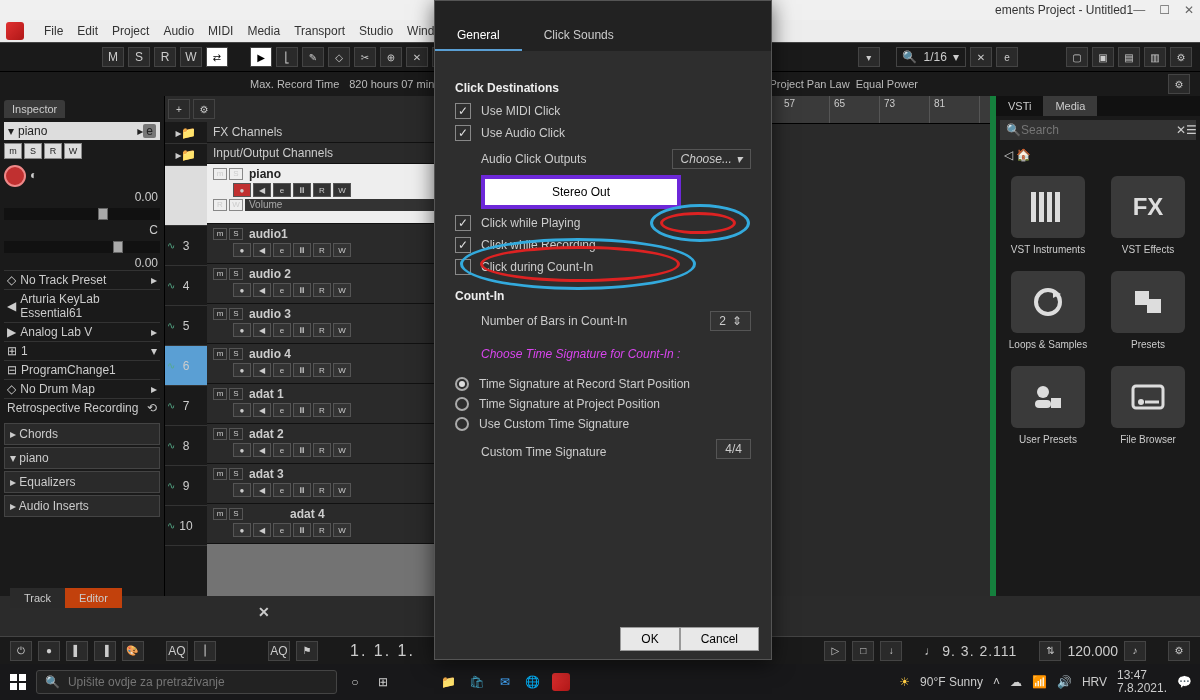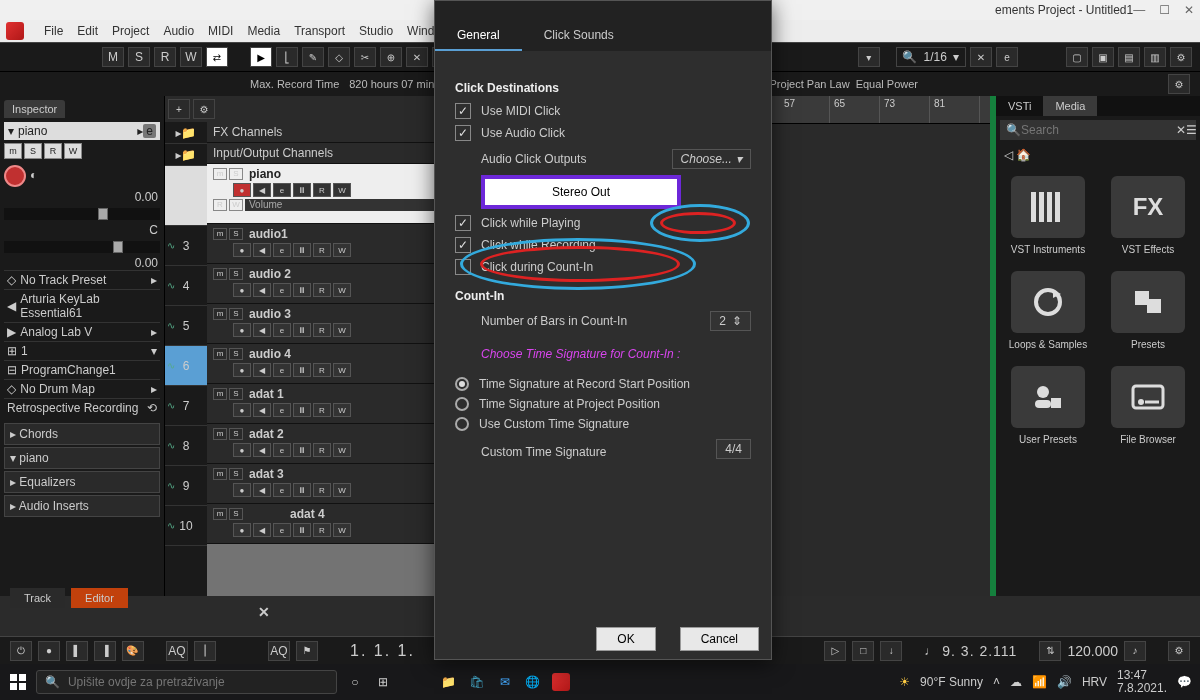--- a/index.html
+++ b/index.html
@@ -69,25 +69,25 @@
 .chk .box{width:16px;height:16px;border:1px solid #888;display:flex;align-items:center;justify-content:center;}
 .chk .box.on::after{content:"✓";color:#ddd;font-size:12px;}
 .sec-hdr{font-weight:bold;color:#eee;margin:14px 0 8px;}
 .choose{font-style:italic;color:#bbb;border:1px solid #555;padding:2px 8px;display:inline-flex;align-items:center;gap:4px;}
 .stereo{background:#fff;color:#000;text-align:center;padding:6px;border:4px solid #6d28d9;margin:6px 0;width:200px;}
 .stereo span{color:#000;}
 .radio{display:flex;align-items:center;gap:10px;margin:6px 0;}
 .radio .r{width:14px;height:14px;border:2px solid #aaa;border-radius:50%;display:flex;align-items:center;justify-content:center;}
 .radio .r.on::after{content:"";width:6px;height:6px;background:#ddd;border-radius:50%;}
 .spin{border:1px solid #555;padding:2px 8px;display:inline-flex;align-items:center;gap:6px;background:#333;}
-.dlg-ft{position:absolute;bottom:8px;right:12px;display:flex;gap:24px;}
+.dlg-ft{position:absolute;bottom:8px;right:12px;display:flex;gap:0;}
 .dlg-btn{background:#e8e8e8;color:#000;padding:4px 20px;border:1px solid #999;}
 .dlg-btn span{color:#000;}
 .ring{position:absolute;border:3px solid;border-radius:50%;pointer-events:none;}
-.tab-bot{position:absolute;left:10px;top:588px;display:flex;gap:6px;}
+.tab-bot{position:absolute;left:10px;top:588px;display:flex;}
 .tab-bot div{padding:4px 14px;background:#2a2a2a;font-size:11px;}
 .x-close{position:absolute;left:258px;top:604px;font-weight:bold;font-size:14px;}
 svg{display:block;}
 </style>
 </head>
 <body>
 
 <div class="titlebar">
   <div style="flex:1"></div>
   <span>ements Project - Untitled1</span>

